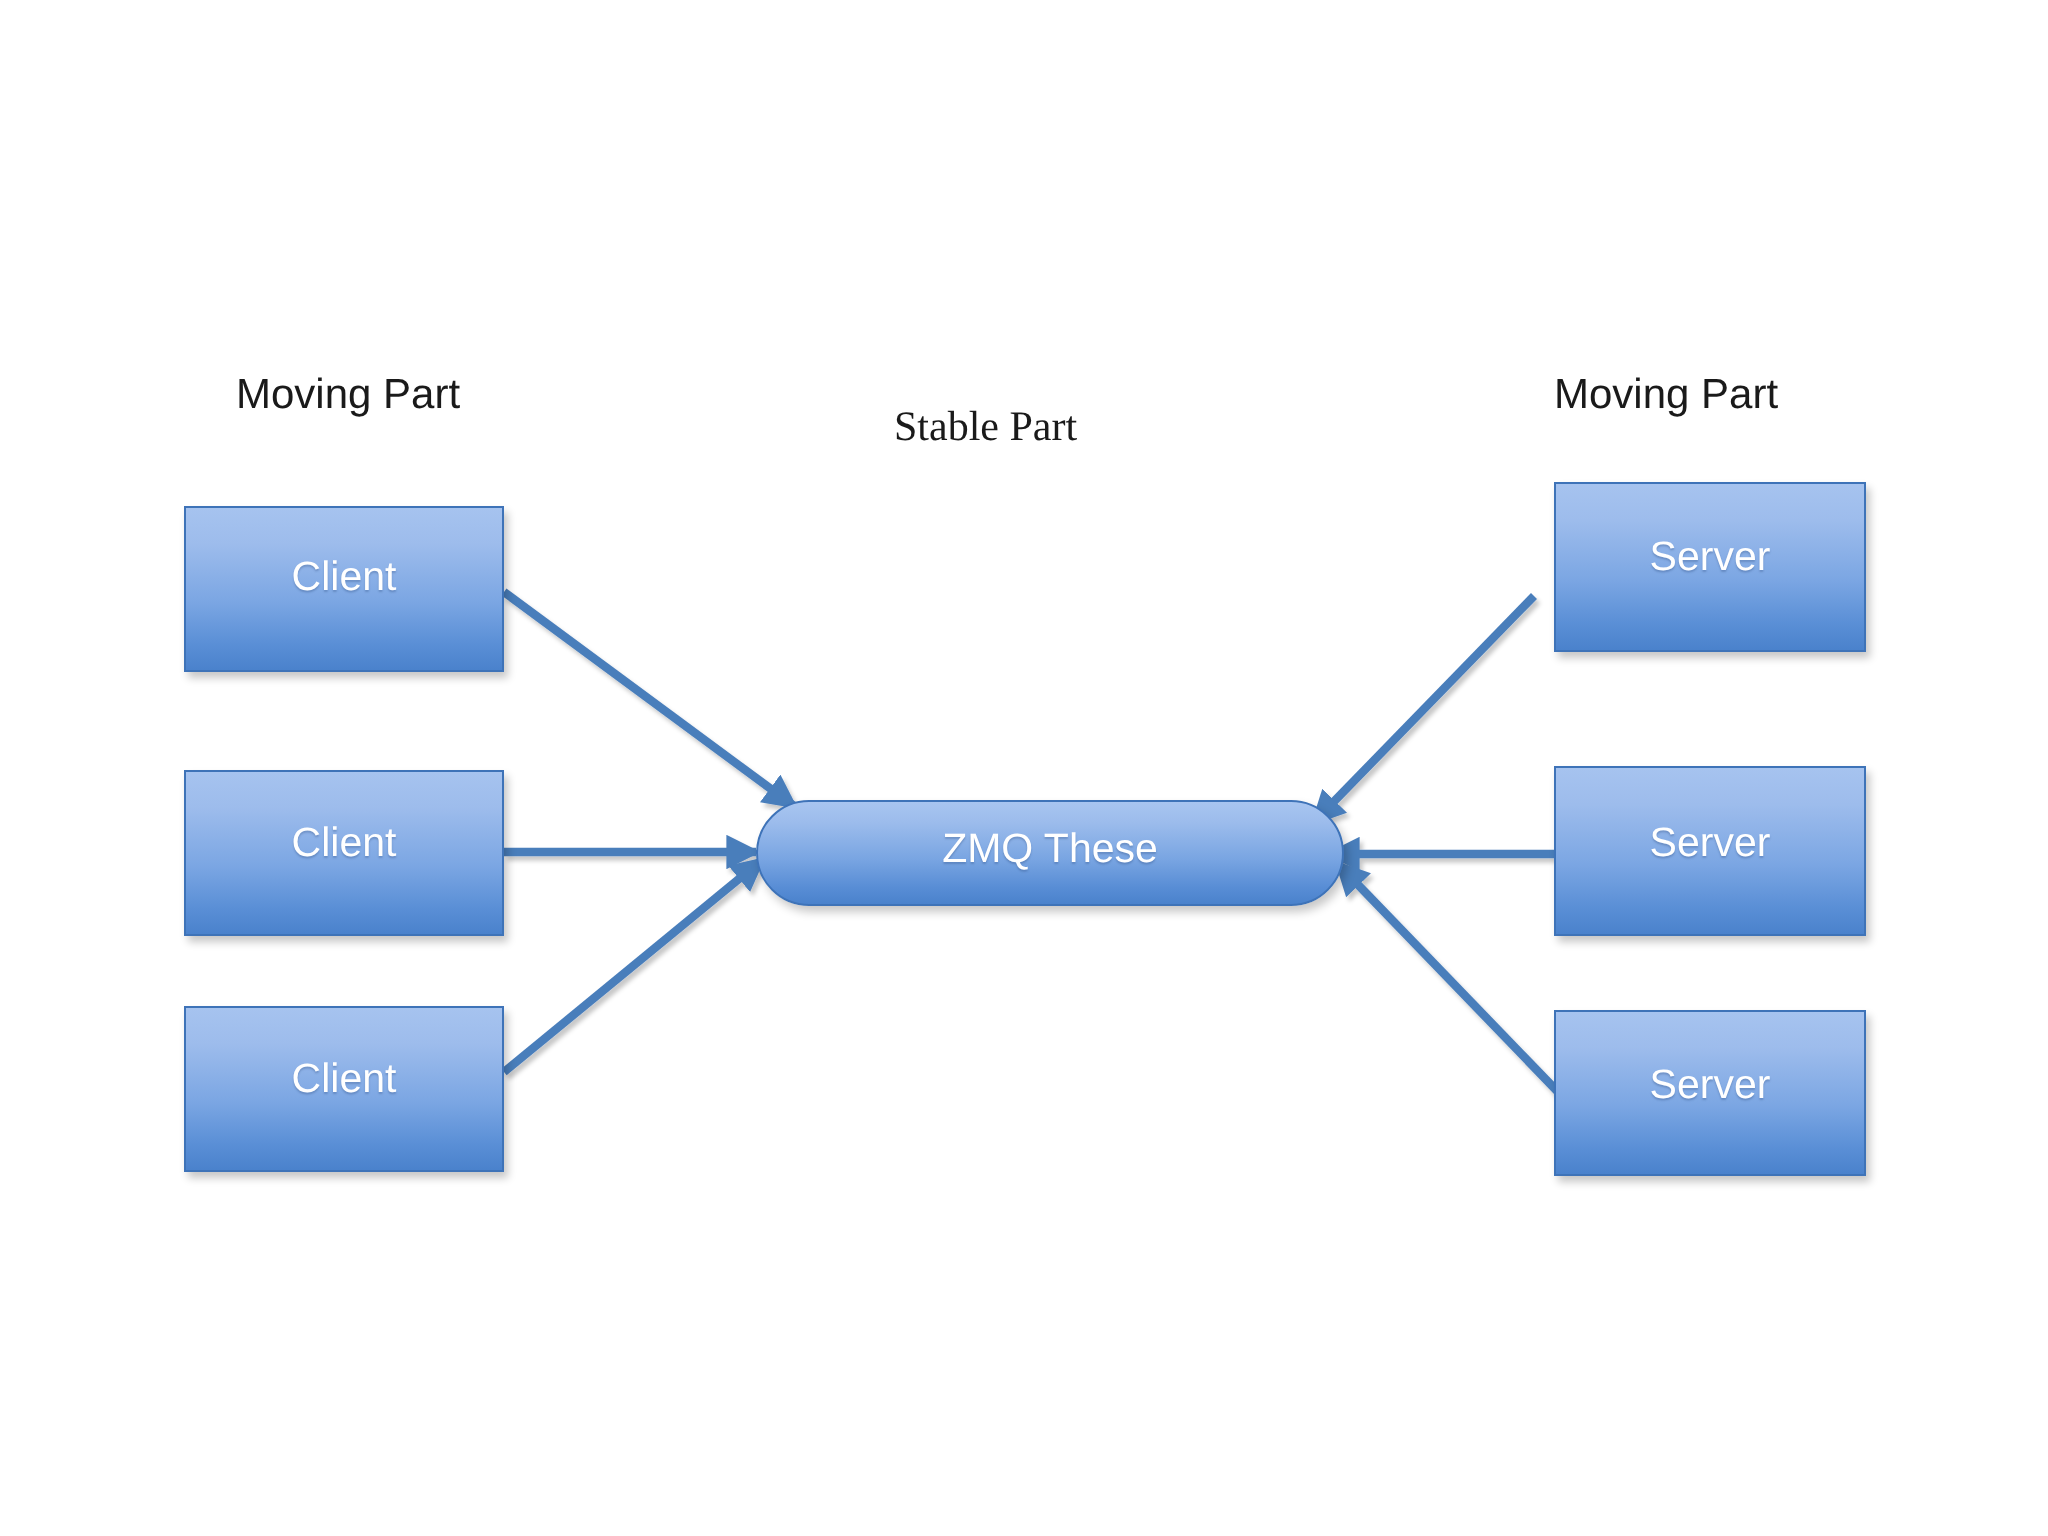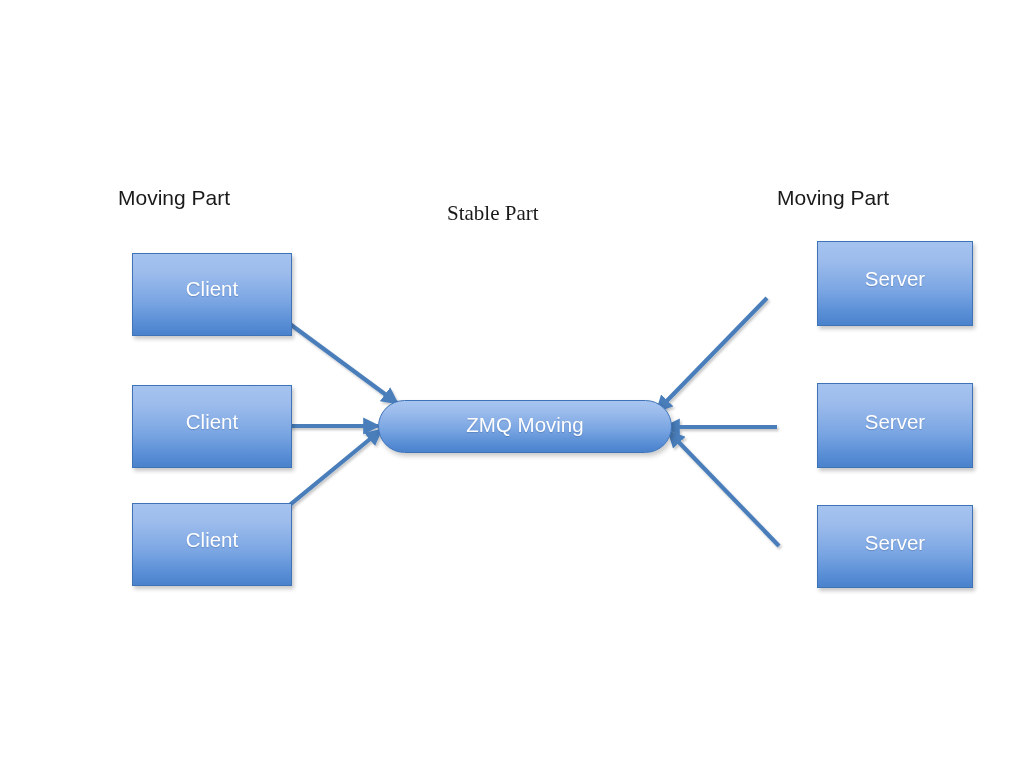--- a/index.html
+++ b/index.html
@@ -60,21 +60,20 @@
     background: linear-gradient(to bottom,
                 #a6c3ef 0%,
                 #9dbcec 22%,
                 #7ba6e3 58%,
                 #5a8fd6 84%,
                 #4a82cc 100%);
     box-shadow: 2px 3px 4px rgba(0,0,0,0.22);
     display: flex;
     justify-content: center;
     align-items: center;
-    margin-left: 40px;
   }
   .node-label {
     color: #ffffff;
     font-size: 20.5px;
     line-height: 1;
     text-shadow: 0 1px 1px rgba(40,70,120,0.30);
     white-space: nowrap;
   }
 
   
@@ -161,21 +160,21 @@
 
   <div class="node-box" id="node-client-2">
     <span class="node-label">Client</span>
   </div>
 
   <div class="node-box" id="node-client-3">
     <span class="node-label">Client</span>
   </div>
 
   <div id="node-device">
-    <span class="node-label">ZMQ Moving</span>
+    <span class="node-label">ZMQ These</span>
   </div>
 
   <div class="node-box" id="node-server-1">
     <span class="node-label">Server</span>
   </div>
 
   <div class="node-box" id="node-server-2">
     <span class="node-label">Server</span>
   </div>
 

